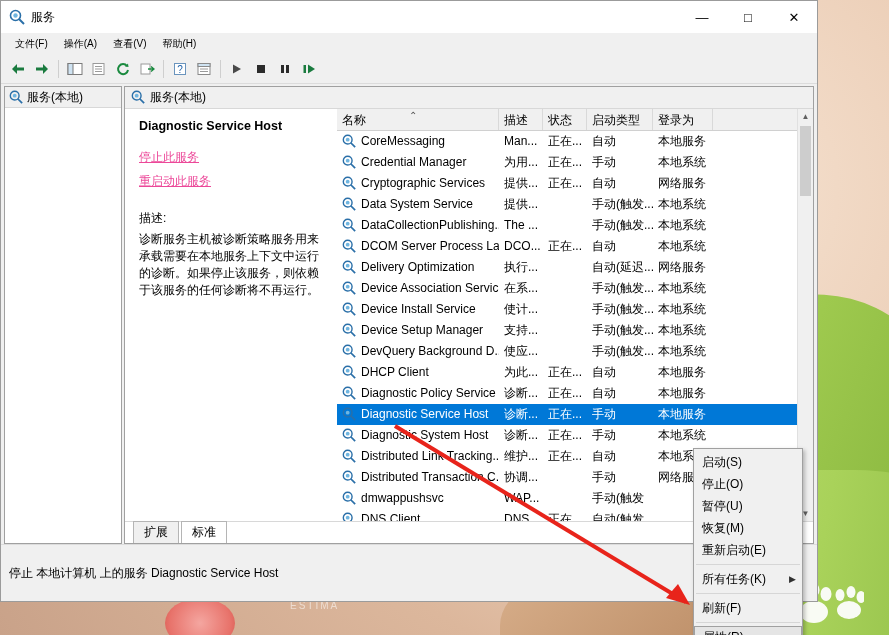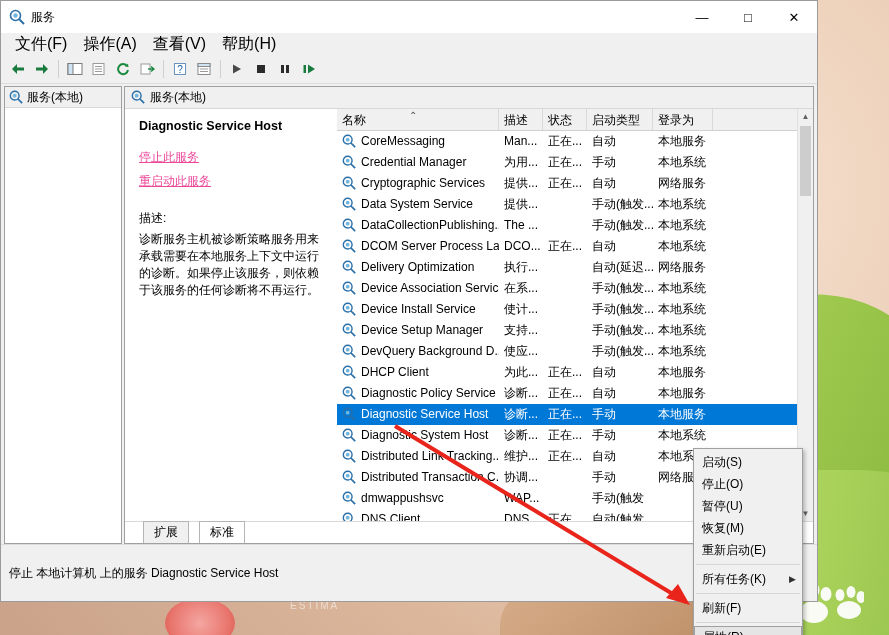--- a/index.html
+++ b/index.html
@@ -70,21 +70,21 @@
   .titlebar .spacer{flex:1 1 auto;}
   .winbtn{
     width:46px;height:31px;display:flex;align-items:center;justify-content:center;
     color:#000;font-size:13px;
   }
 
   .menubar{
     height:22px;display:flex;align-items:center;gap:0;padding-left:6px;
     background:#f0f0f0;flex:0 0 auto;
   }
-  .menubar .mi{padding:3px 8px;font-size:16px;color:#000;}
+  .menubar .mi{padding:3px 8px;font-size:10px;color:#000;}
 
   .toolbar{
     height:28px;display:flex;align-items:center;gap:2px;padding:0 6px;
     background:#f0f0f0;border-bottom:1px solid #dcdcdc;flex:0 0 auto;
   }
   .tbtn{width:22px;height:22px;display:flex;align-items:center;justify-content:center;}
   .tsep{width:1px;height:18px;background:#cfcfcf;margin:0 3px;}
 
   .body{flex:1 1 auto;display:flex;padding:2px 3px 0 3px;box-sizing:border-box;min-height:0;}
 
@@ -130,21 +130,21 @@
 
   .vscroll{
     width:15px;flex:0 0 auto;background:#f0f0f0;border-left:1px solid #e0e0e0;
     display:flex;flex-direction:column;align-items:center;
   }
   .vscroll .arw{height:15px;width:15px;display:flex;align-items:center;justify-content:center;font-size:8px;color:#606060;}
   .vscroll .thumb{width:11px;height:70px;background:#cdcdcd;margin-top:2px;}
   .vscroll .track{flex:1 1 auto;}
 
   .tabs{
-    height:21px;display:flex;align-items:flex-end;padding-left:18px;gap:8px;
+    height:21px;display:flex;align-items:flex-end;padding-left:8px;gap:0;
     border-top:1px solid #d8d8d8;background:#fff;flex:0 0 auto;
   }
   .tab{
     padding:2px 10px;font-size:12px;border:1px solid #b5b5b5;border-bottom:none;
     background:#f0f0f0;margin-right:2px;
   }
   .tab.active{background:#ffffff;}
 
   .statusbar{
     height:22px;flex:0 0 auto;display:flex;align-items:center;padding:17px 8px;

